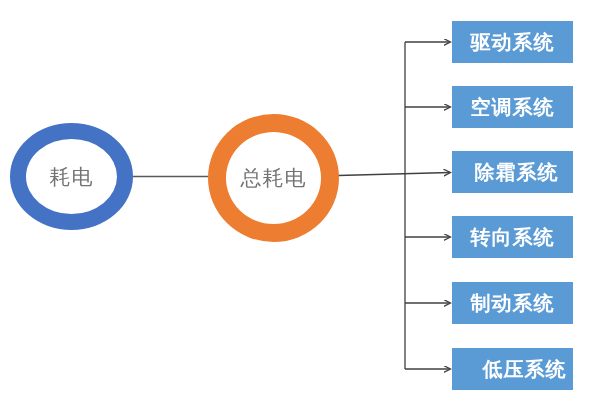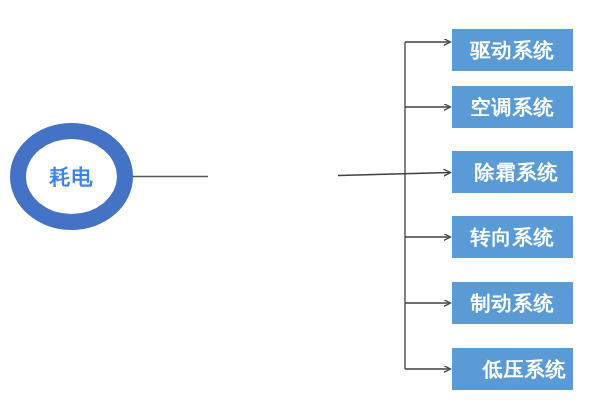--- a/index.html
+++ b/index.html
@@ -32,23 +32,23 @@
     left: 10px; top: 123px;
     width: 123px; height: 107px;
     border: 16px solid #4472C4;
   }
   .ring-hub {
     left: 208px; top: 114px;
     width: 131px; height: 128px;
     border: 18px solid #ED7D31;
   }
   .ring-label {
-    color: #3b82f6;
+    color: #737373;
     font-size: 21px;
-    font-weight: 700;
+    font-weight: 400;
     letter-spacing: 1px;
     white-space: nowrap;
   }
 
   .branch {
     position: absolute;
     left: 452px;
     width: 121px;
     height: 42px;
     background: #5B9BD5;
@@ -56,21 +56,21 @@
     align-items: center;
     justify-content: center;
   }
   .branch-label {
     color: #ffffff;
     font-size: 20px;
     font-weight: 700;
     letter-spacing: 1px;
     white-space: nowrap;
   }
-  .b1 { top: 21px; margin-top: 8px; }
+  .b1 { top: 21px; }
   .b2 { top: 86px; }
   .b3 { top: 151px; padding-left: 8px; }
   .b4 { top: 216px; }
   .b5 { top: 282px; }
   .b6 { top: 348px; padding-left: 24px; }
 </style>
 </head>
 <body>
 
 <div class="stage">
@@ -92,20 +92,23 @@
     <line x1="405" y1="107" x2="450" y2="107" stroke="#404040" stroke-width="1.3" marker-end="url(#arrow)"></line>
     <line x1="405" y1="237" x2="450" y2="237" stroke="#404040" stroke-width="1.3" marker-end="url(#arrow)"></line>
     <line x1="405" y1="303" x2="450" y2="303" stroke="#404040" stroke-width="1.3" marker-end="url(#arrow)"></line>
     <line x1="405" y1="369" x2="450" y2="369" stroke="#404040" stroke-width="1.3" marker-end="url(#arrow)"></line>
   </svg>
 
   <div class="ring ring-root">
     <span class="ring-label">耗电</span>
   </div>
 
+  <div class="ring ring-hub">
+    <span class="ring-label">总耗电</span>
+  </div>
 
   <div class="branch b1">
     <span class="branch-label">驱动系统</span>
   </div>
 
   <div class="branch b2">
     <span class="branch-label">空调系统</span>
   </div>
 
   <div class="branch b3">

